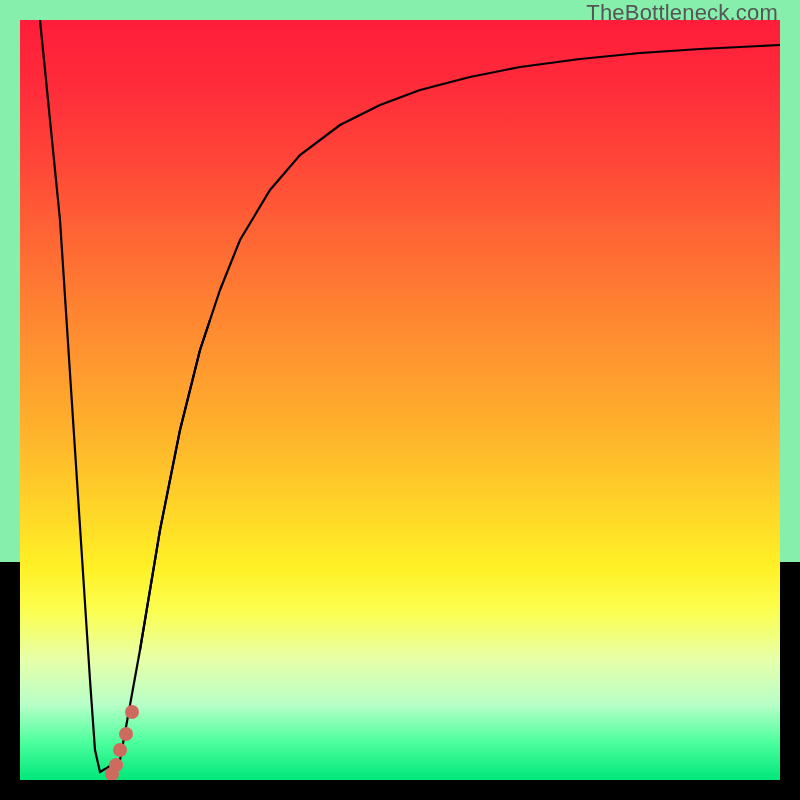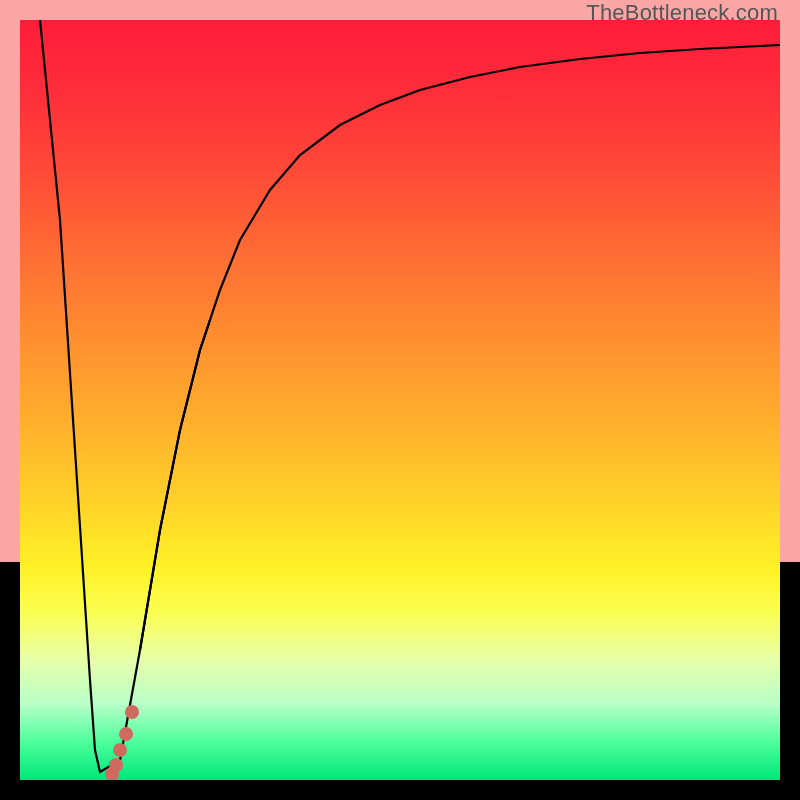--- a/index.html
+++ b/index.html
@@ -10,21 +10,21 @@
     overflow: hidden;
     background: #000;
     font-family: Arial, Helvetica, sans-serif;
   }
   .frame {
     position: absolute;
     left: 0;
     top: 0;
     width: 800px;
     height: 562px;
-    background: #fca5a5;
+    background: #86efac;
   }
   .plot {
     position: absolute;
     left: 20px;
     top: 20px;
     width: 760px;
     height: 760px;
     background: linear-gradient(to bottom,
       #ff1d3a 0%,
       #ff2a3a 8%,

